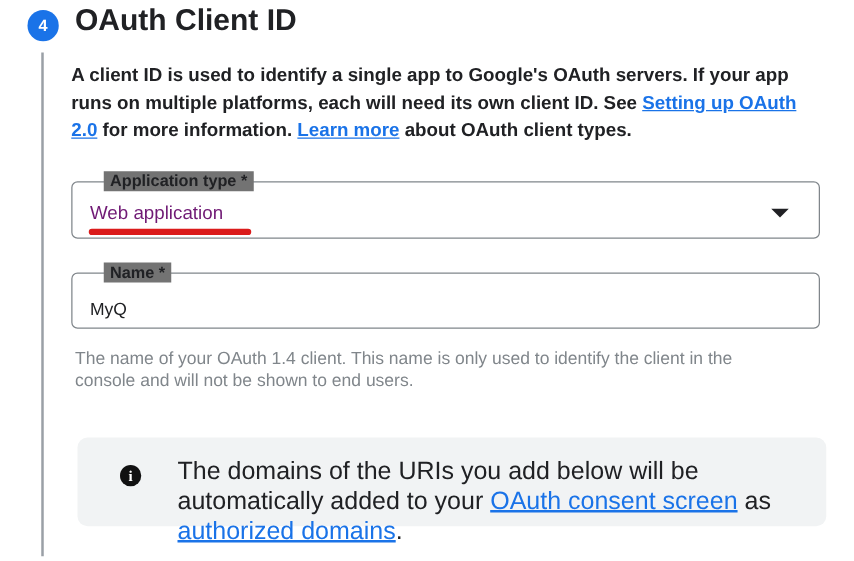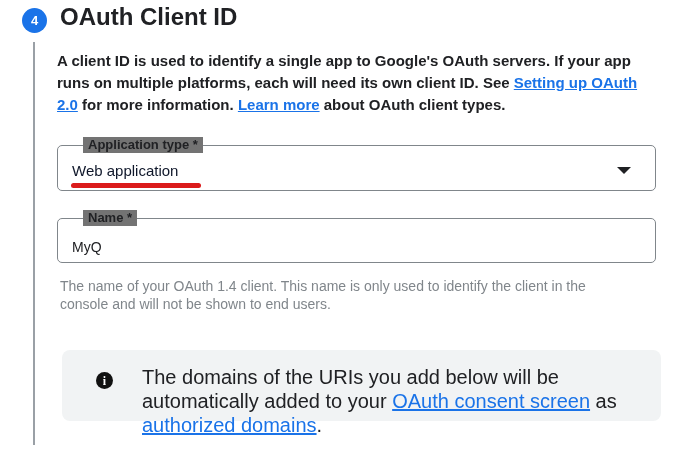--- a/index.html
+++ b/index.html
@@ -78,21 +78,21 @@
     color: #202124;
     line-height: 16px;
     white-space: nowrap;
     margin-left: 25px;
   }
   .select-field { top: 145px; height: 46px; cursor: pointer; }
   .select-value {
     position: absolute;
     left: 14px; top: 16px;
     font-size: 15px;
-    color: #0f172a;
+    color: #701a75;
   }
   .red-underline {
     position: absolute;
     left: 13px; top: 37px;
     width: 130px; height: 5px;
     border-radius: 2.5px;
     background: #db1b1b;
   }
   .dropdown-arrow {
     position: absolute;

